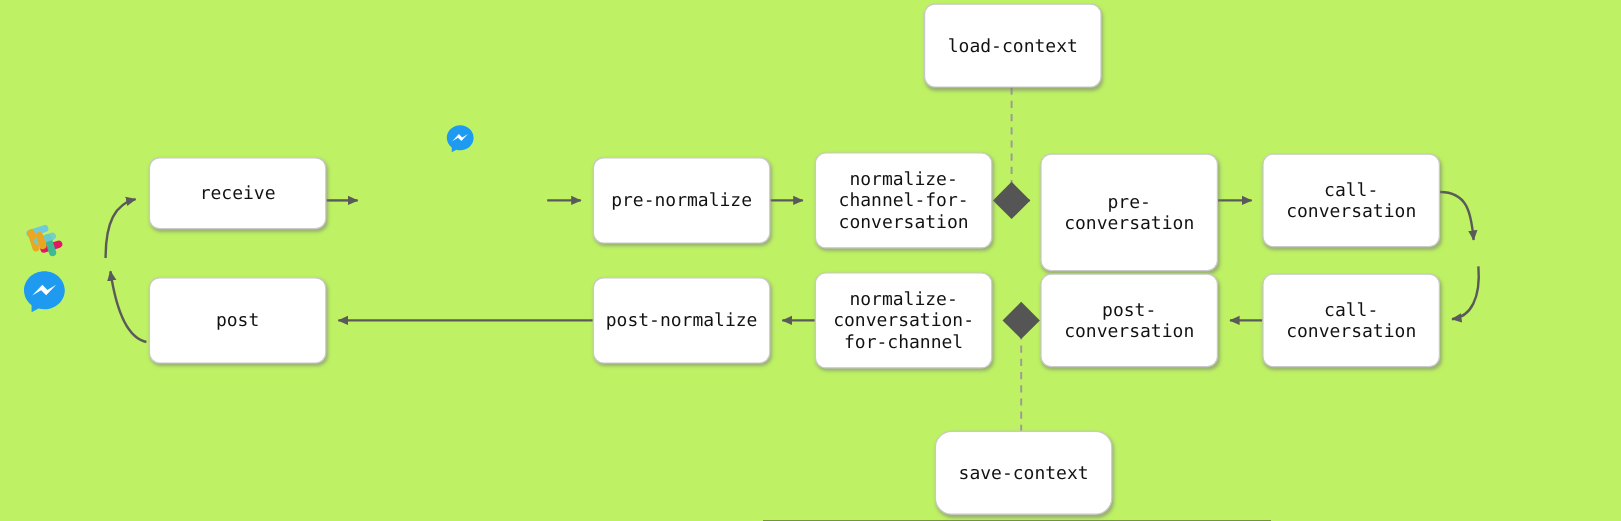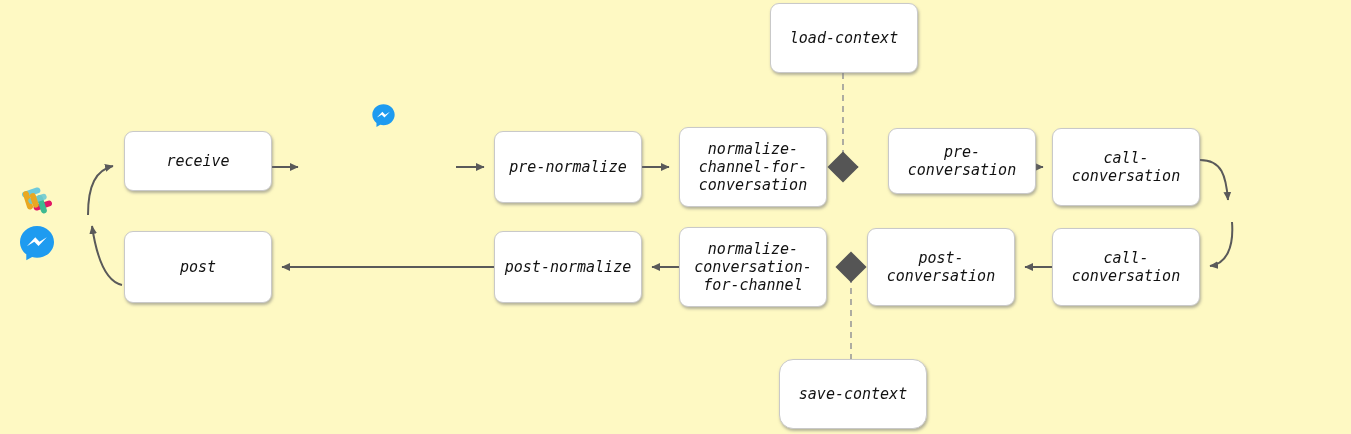--- a/index.html
+++ b/index.html
@@ -4,24 +4,23 @@
 <style>
   html, body {
     margin: 0;
     padding: 0;
     background: #000000;
   }
   #canvas {
     position: relative;
     width: 1351px;
     height: 434px;
-    background: #fef9c3;
+    background: #bef264;
     overflow: hidden;
     font-family: "DejaVu Sans Mono", "Liberation Mono", monospace;
-    font-style: italic;
   }
   .node {
     position: absolute;
     background: #ffffff;
     border: 1px solid #c9c9c9;
     border-radius: 9px;
     box-shadow: 1px 2px 3px rgba(120,120,120,0.55);
     display: flex;
     align-items: center;
     justify-content: center;
@@ -110,21 +109,21 @@
       <path d="M8.9 22.2l8.4-8.9 4.2 4.4 7.3-4.4-8.3 8.8-4.2-4.3z" fill="#ffffff"></path>
     </svg>
   </div>
 
   <div class="node" style="left:770px; top:3px;   width:148px; height:70px;">load-context</div>
   <div class="node" style="left:124px; top:131px; width:148px; height:60px;">receive</div>
   <div class="node" style="left:494px; top:131px; width:148px; height:72px;">pre-normalize</div>
   <div class="node" style="left:679px; top:127px; width:148px; height:80px;">normalize-
 channel-for-
 conversation</div>
-  <div class="node" style="left:888px; top:128px; width:148px; height:66px;">pre-
+  <div class="node" style="left:867px; top:128px; width:148px; height:98px;">pre-
 conversation</div>
   <div class="node" style="left:1052px;top:128px; width:148px; height:78px;">call-
 conversation</div>
   <div class="node" style="left:124px; top:231px; width:148px; height:72px;">post</div>
   <div class="node" style="left:494px; top:231px; width:148px; height:72px;">post-normalize</div>
   <div class="node" style="left:679px; top:227px; width:148px; height:80px;">normalize-
 conversation-
 for-channel</div>
   <div class="node" style="left:867px; top:228px; width:148px; height:78px;">post-
 conversation</div>

